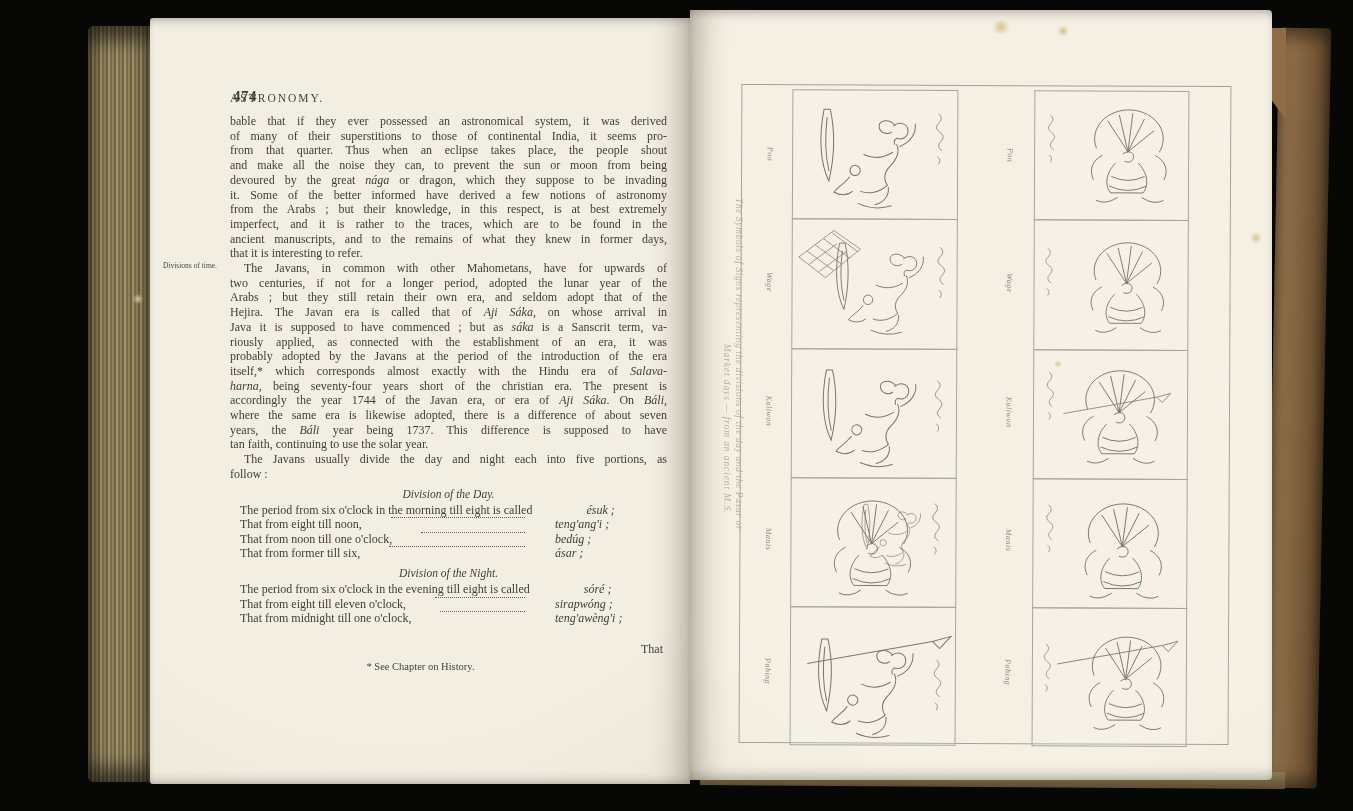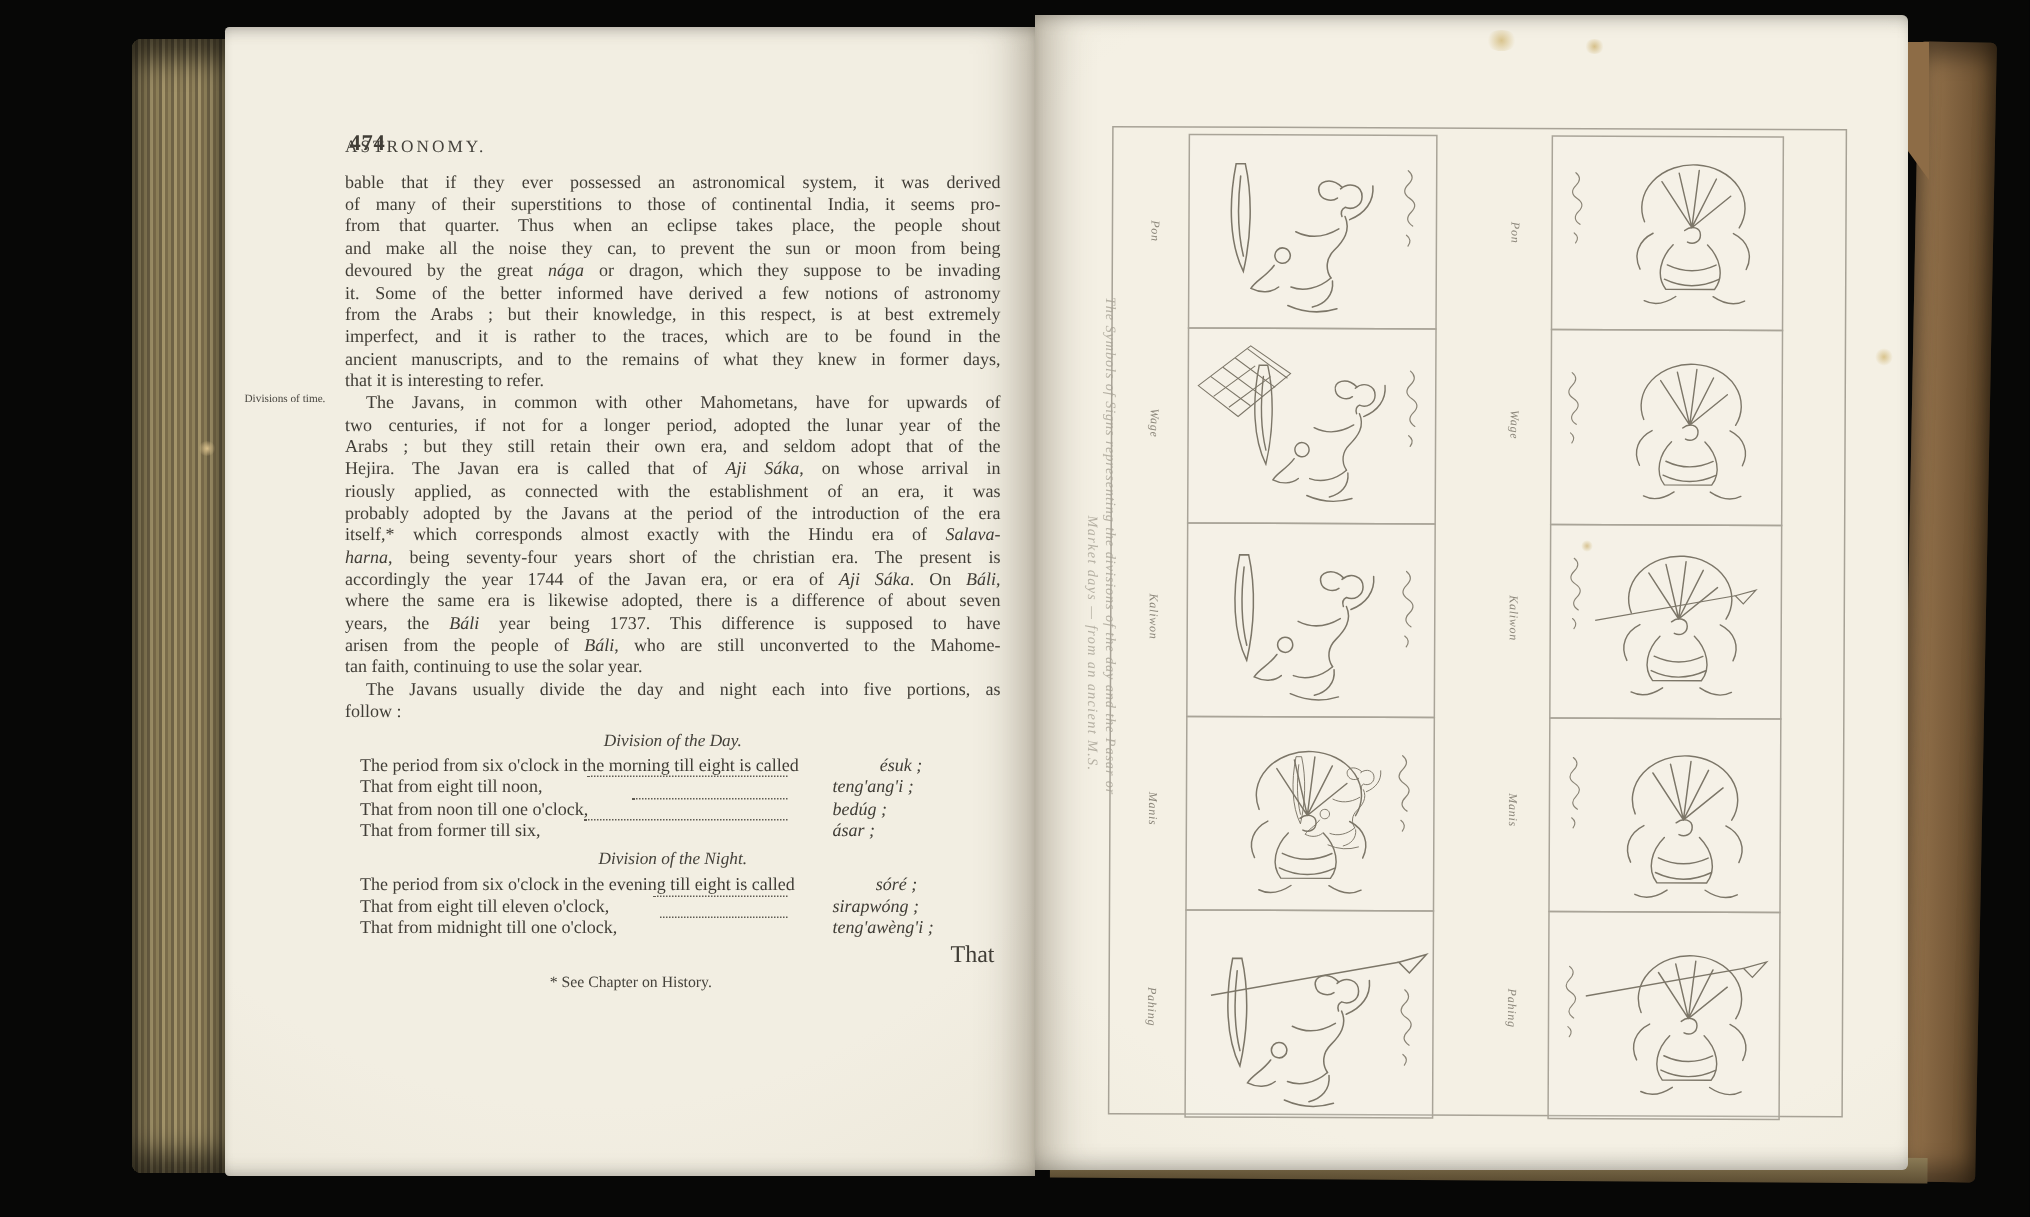--- a/index.html
+++ b/index.html
@@ -33,21 +33,21 @@
   .bline.last{text-align-last:left;}
   .bline.indent{text-indent:14px;}
   .bline i{font-style:italic;}
   .sec-head{font-style:italic;text-align:center;font-size:11.5px;margin-top:6px;margin-bottom:3px;color:#44413a;}
   .lrow{display:flex;align-items:flex-start;font-size:12px;line-height:14.6px;padding-left:10px;gap:24px;}
   .lrow .txt{white-space:nowrap;}
   .lrow .lead{flex:1;min-width:26px;border-bottom:1.6px dotted #5f5b52;margin:0 6px 3px 5px;}
   .lrow .gap{width:6px;}
   .lrow .term{font-style:italic;white-space:nowrap;}
   .lrow.aligned .term{width:112px;}
-  .catchword{text-align:right;font-size:16px;padding-right:4px;margin-top:2px;}
+  .catchword{text-align:right;font-size:12px;padding-right:4px;margin-top:16px;}
   .footnote{text-align:center;font-size:10.5px;margin-top:4px;padding-right:56px;color:#46433c;}
   .margin-note{position:absolute;left:13px;top:243px;width:62px;font-size:7.5px;line-height:9px;color:#4a4741;}
   
   .plate{position:absolute;left:50px;top:75px;width:488px;height:657px;border:1px solid #a7a296;transform:rotate(.25deg);}
   .pcol{position:absolute;top:5px;}
   .pcol-left{left:50px;width:166px;}
   .pcol-right{left:292px;width:155px;}
   .panel{position:relative;border:1px solid #a9a498;margin-top:-1px;background:rgba(255,255,255,.12);}
   .panel svg{display:block;width:100%;height:100%;}
   .plabel{position:absolute;transform:translate(-50%,-50%) rotate(90deg);font-style:italic;font-size:8px;
@@ -129,28 +129,28 @@
         <div class="bline">imperfect, and it is rather to the traces, which are to be found in the</div>
         <div class="bline">ancient manuscripts, and to the remains of what they knew in former days,</div>
         <div class="bline last">that it is interesting to refer.</div>
       </div>
 
       <div>
         <div class="bline indent">The Javans, in common with other Mahometans, have for upwards of</div>
         <div class="bline">two centuries, if not for a longer period, adopted the lunar year of the</div>
         <div class="bline">Arabs ; but they still retain their own era, and seldom adopt that of the</div>
         <div class="bline">Hejira.  The Javan era is called that of <i>Aji Sáka</i>, on whose arrival in</div>
+        <div class="bline">Java it is supposed to have commenced ; but as <i>sáka</i> is a Sanscrit term, va-</div>
         <div class="bline">riously applied, as connected with the establishment of an era, it was</div>
         <div class="bline">probably adopted by the Javans at the period of the introduction of the era</div>
         <div class="bline">itself,* which corresponds almost exactly with the Hindu era of <i>Salava-</i></div>
         <div class="bline"><i>harna</i>, being seventy-four years short of the christian era.  The present is</div>
         <div class="bline">accordingly the year 1744 of the Javan era, or era of <i>Aji Sáka</i>.  On <i>Báli</i>,</div>
         <div class="bline">where the same era is likewise adopted, there is a difference of about seven</div>
         <div class="bline">years, the <i>Báli</i> year being 1737.  This difference is supposed to have</div>
-        <div class="bline">arisen from the people of <i>Báli</i>, who are still unconverted to the Mahome-</div>
         <div class="bline last">tan faith, continuing to use the solar year.</div>
       </div>
 
       <div>
         <div class="bline indent">The Javans usually divide the day and night each into five portions, as</div>
         <div class="bline last">follow :</div>
       </div>
 
       <div class="sec-head">Division of the Day.</div>
       <div>

